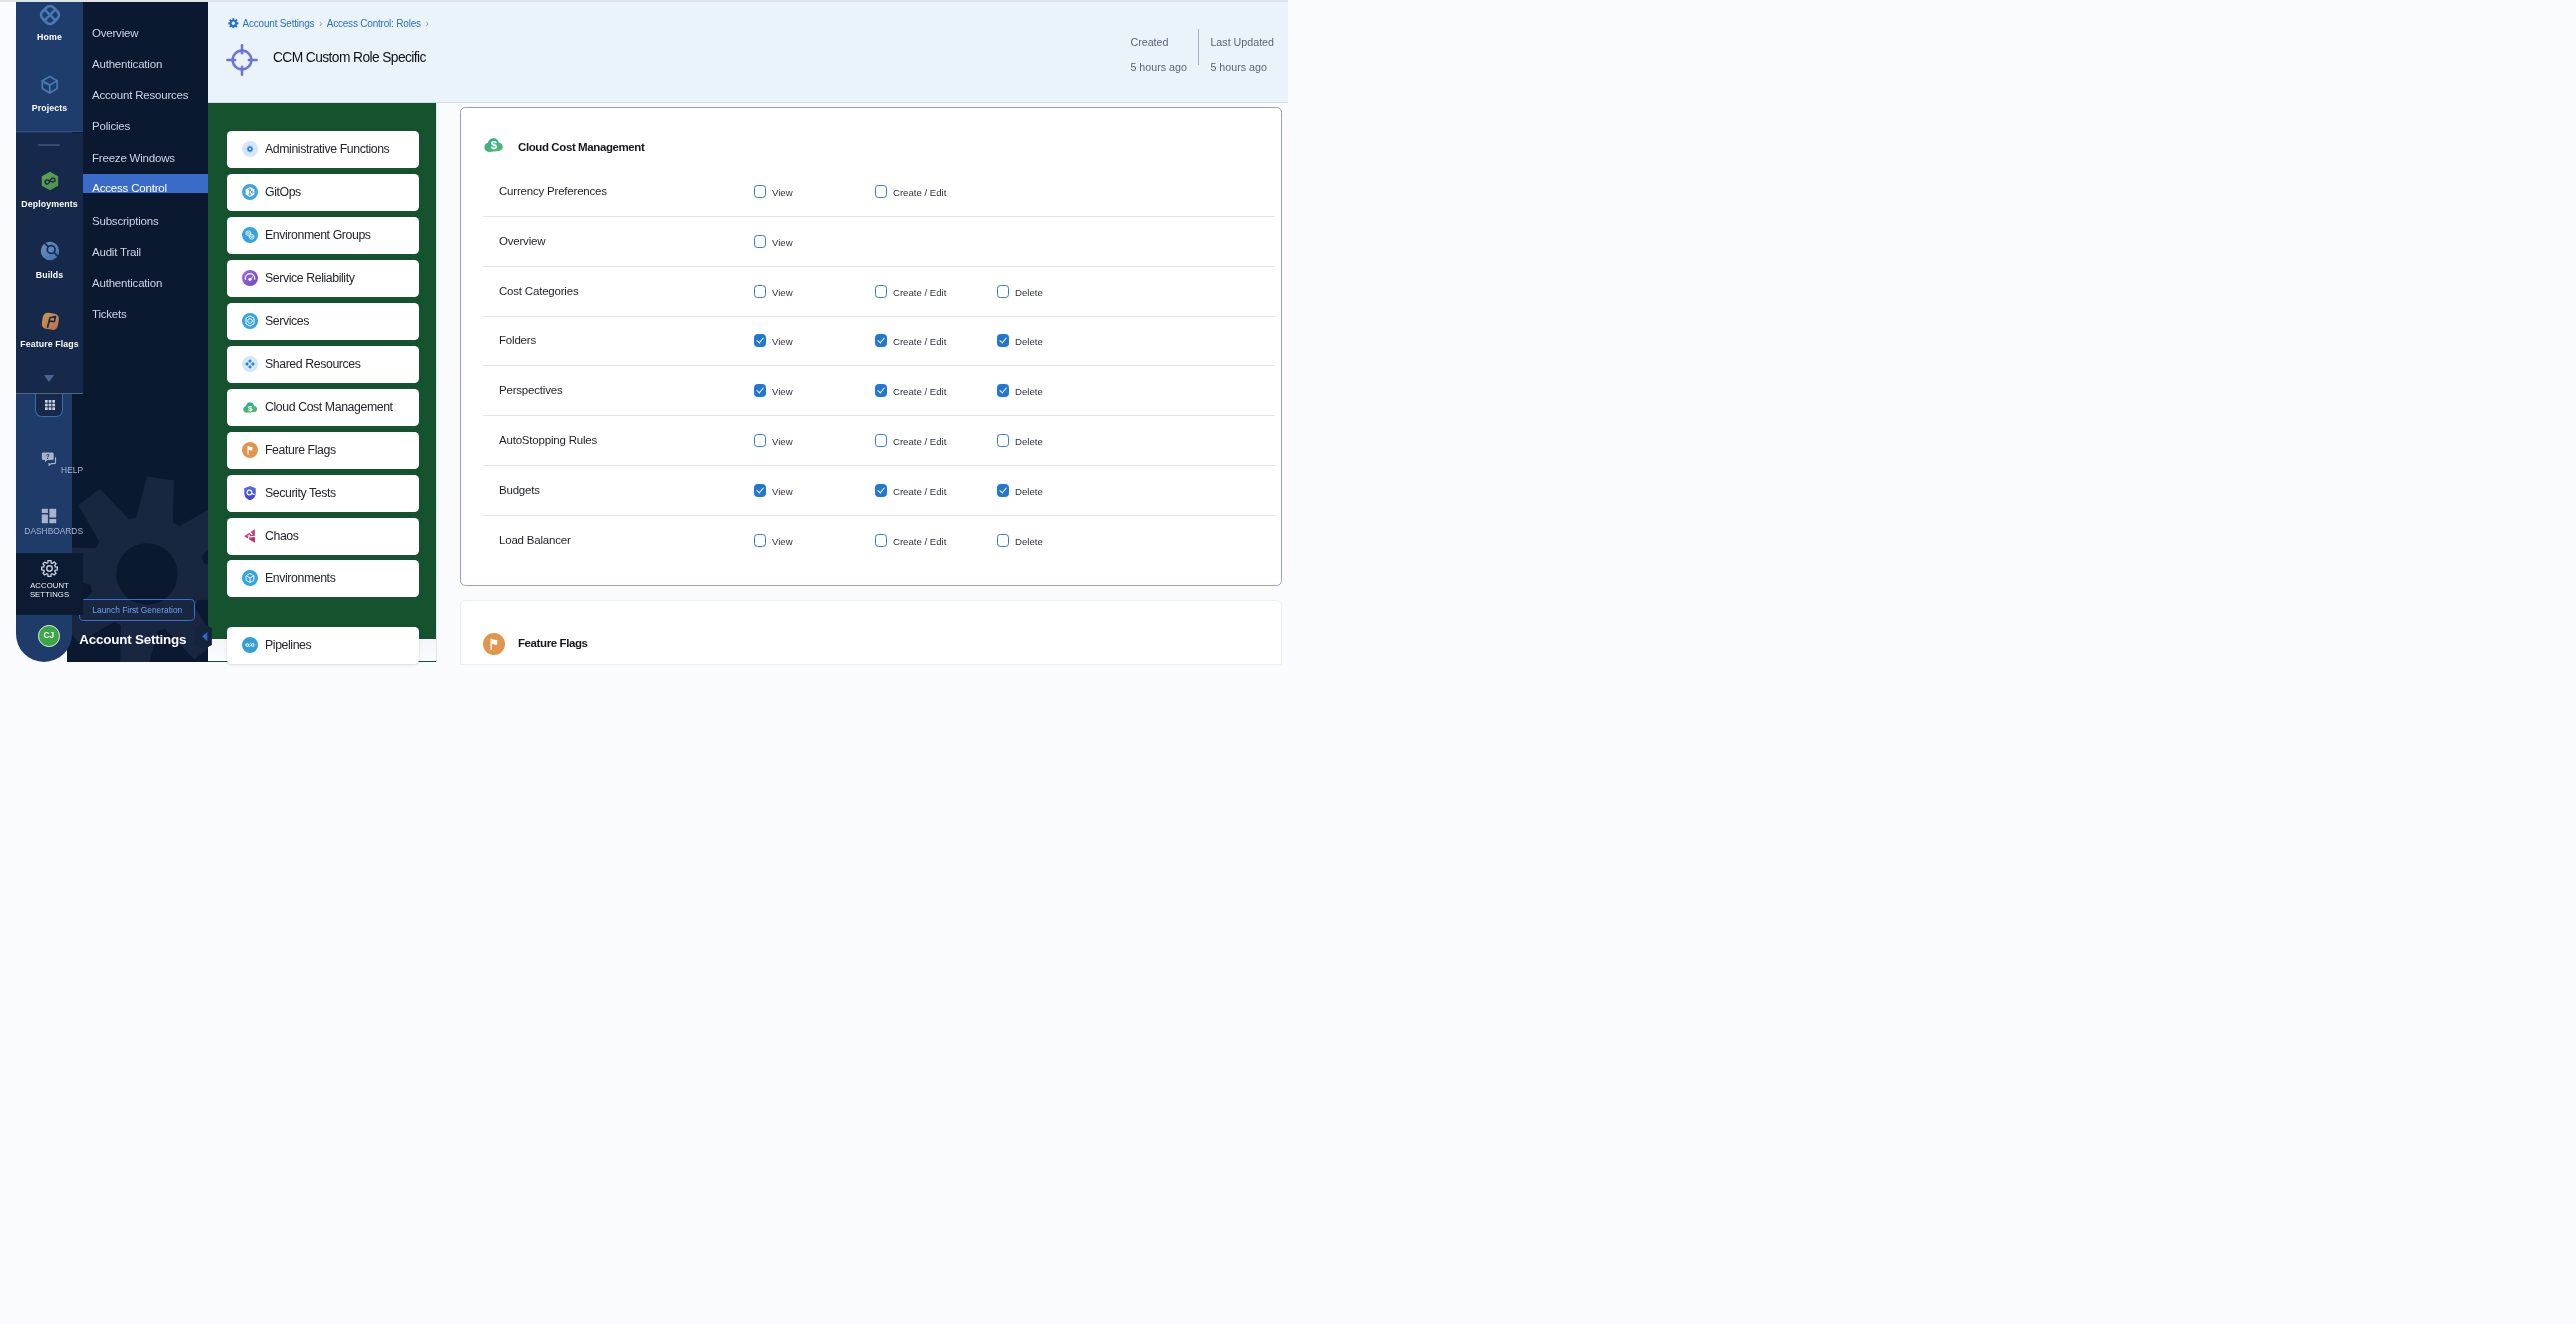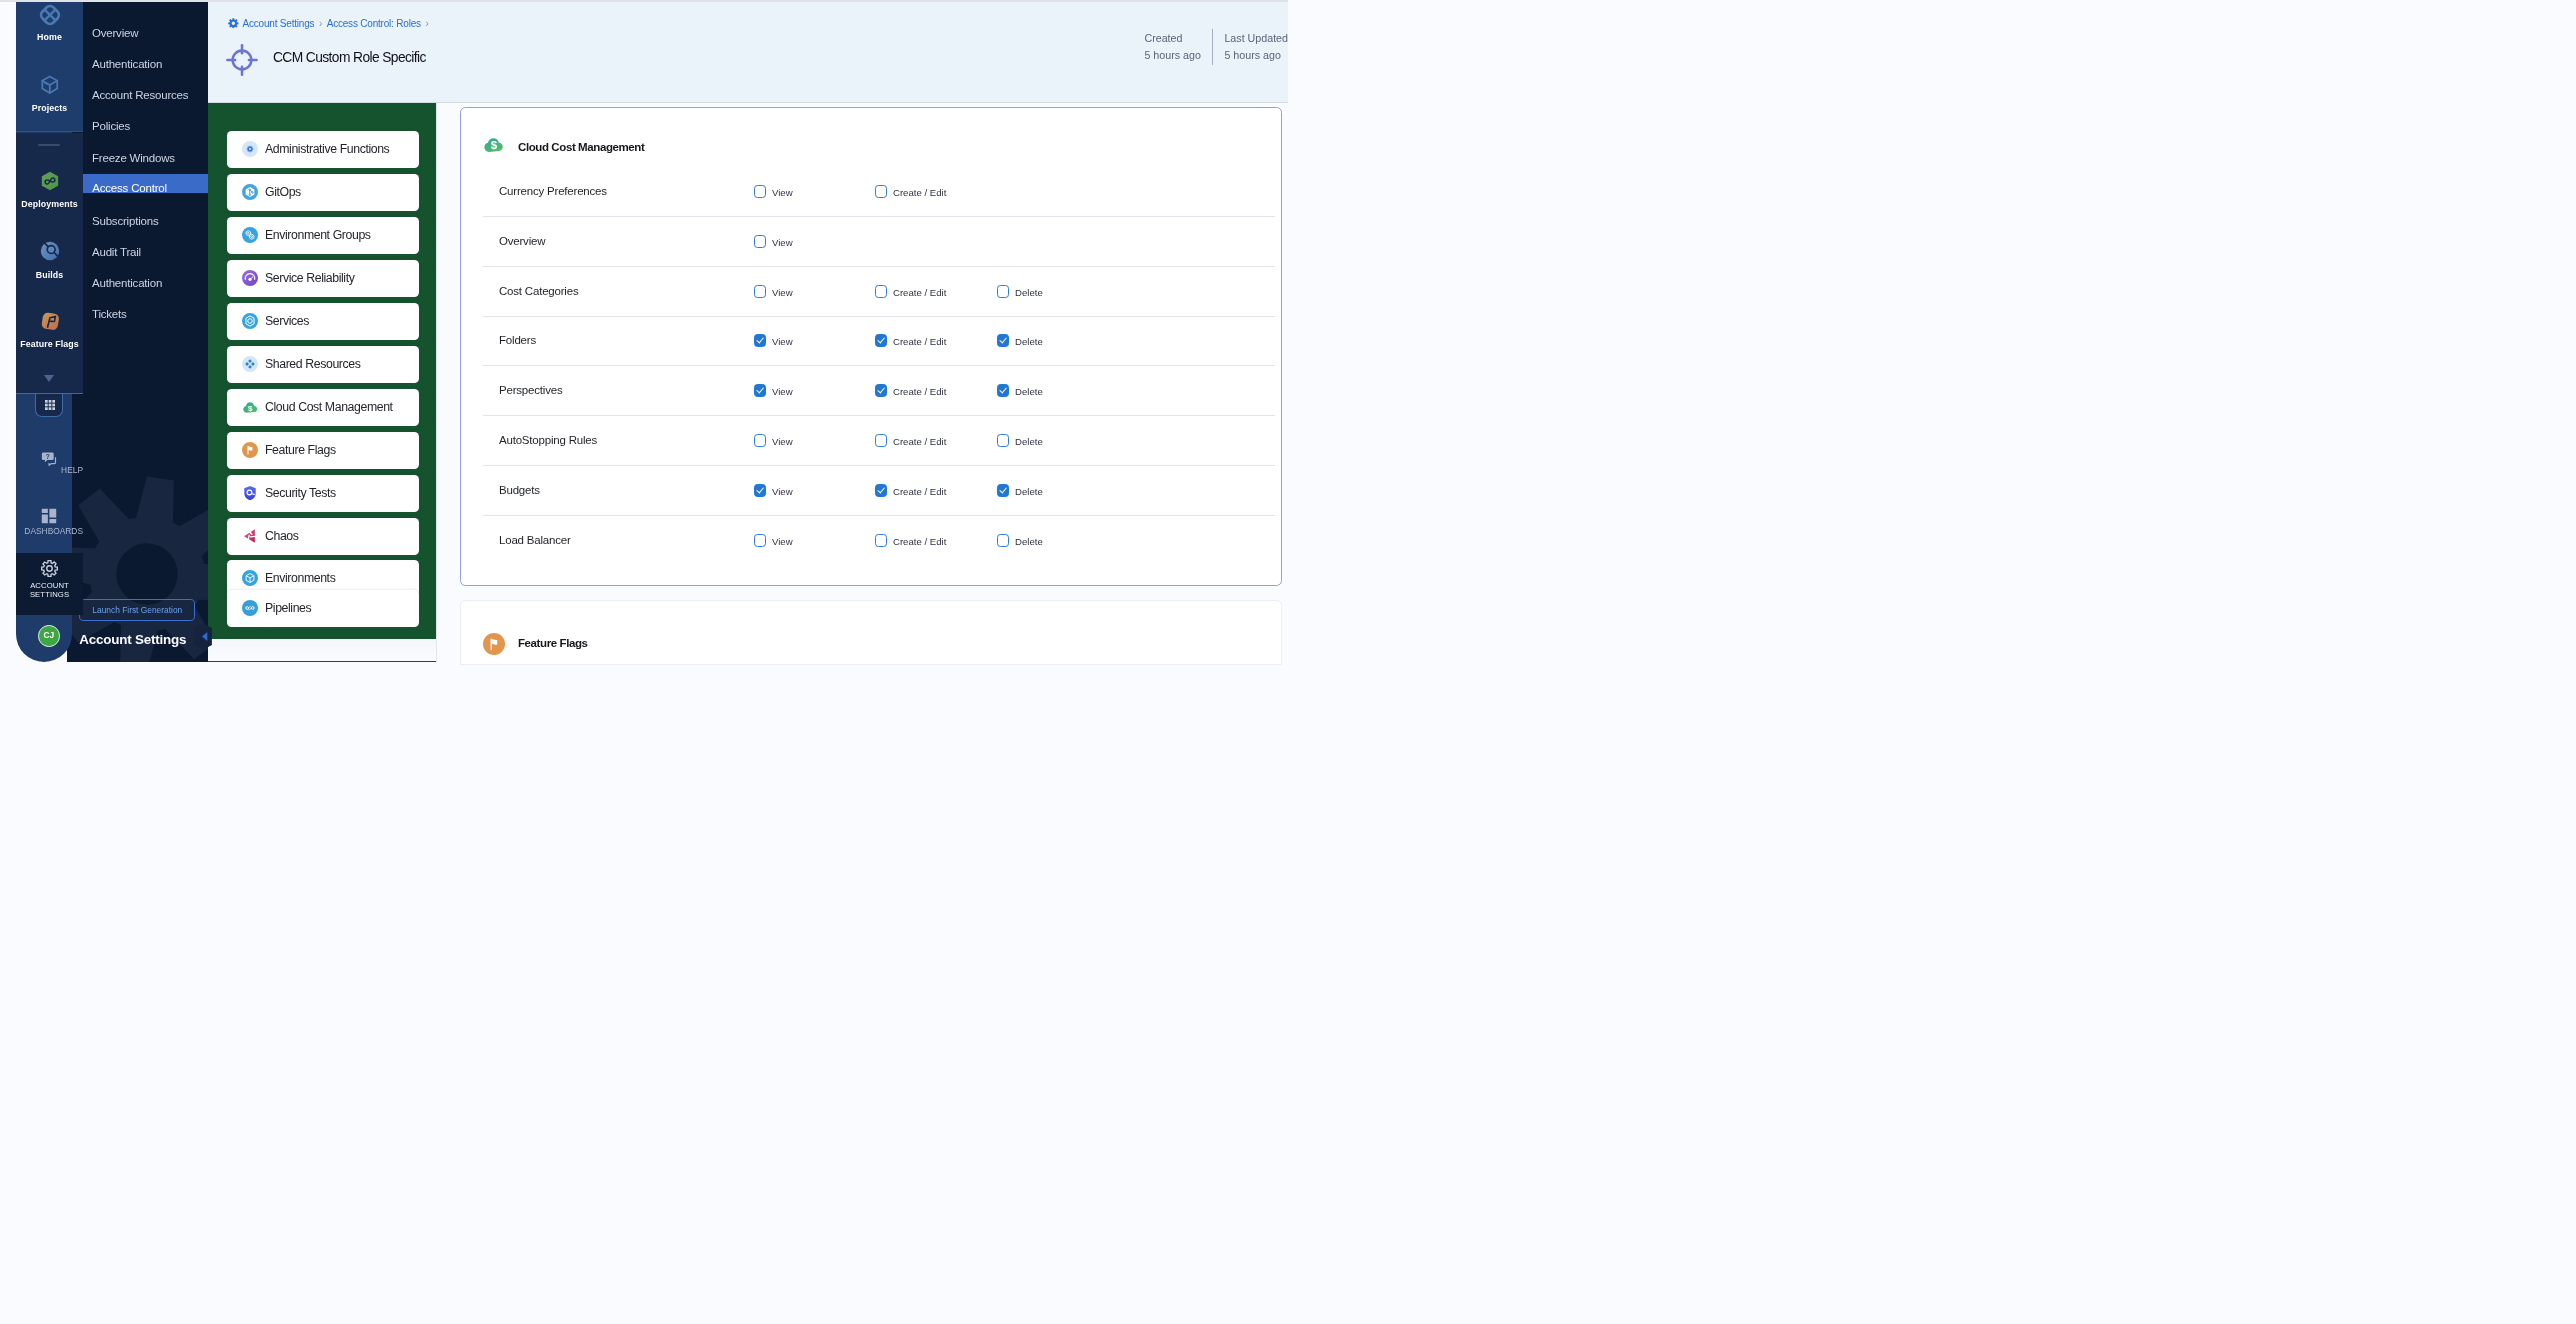--- a/index.html
+++ b/index.html
@@ -20,21 +20,21 @@
   #sb2 .item { position:absolute; left:25px; color:#ccd3e2; font-size:11.5px; letter-spacing:-0.2px; }
   #achl { position:absolute; left:11.5px; top:174px; width:129px; height:19px; background:#3a6bc9; border-radius:3.8px 0 0 3.8px; }
   #achl span { position:absolute; left:13.8px; top:8.4px; color:#fff; font-size:11.5px; letter-spacing:-0.2px; font-weight:500; }
   #lfg { position:absolute; left:12.3px; top:599px; width:116px; height:22px; border:0.8px solid #3a70d4; border-radius:4.6px; color:#6ba1f2; font-size:8.4px; text-align:center; line-height:20.7px; }
   #sb2title { position:absolute; left:12.3px; top:632px; color:#fbfcfe; font-size:13.4px; letter-spacing:-0.2px; font-weight:700; white-space:nowrap; }
   
   #hdr { position:absolute; left:208px; top:0; width:1080px; height:103px; background:#e9f3f9; border-bottom:0.8px solid #d5dce3; }
   #crumb { position:absolute; left:20px; top:17.6px; font-size:10px; letter-spacing:-0.2px; color:#2a6fd3; font-weight:500; }
   #crumb .sep { color:#8d95a5; font-weight:400; padding:0 4.6px; }
   #title { position:absolute; left:65px; top:50px; font-size:13.8px; letter-spacing:-0.6px; font-weight:400; color:#101217; }
-  #meta { position:absolute; right:0; top:30px; color:#5e6278; font-size:10.7px; line-height:17px; }
+  #meta { position:absolute; right:14px; top:30px; color:#5e6278; font-size:10.7px; line-height:25px; }
   #meta .col { display:inline-block; vertical-align:top; }
   #meta .div { display:inline-block; vertical-align:top; width:0.8px; height:36px; background:#a9afc0; margin:0 8.4px; margin-top:-1.5px; }
   
   #leftcol { position:absolute; left:208px; top:103px; width:229px; height:559px; background:#14532d; border-right:0.8px solid #e2e5ec; }
   .rescard { position:absolute; left:19px; width:192px; height:37px; background:#fff; border-radius:4.6px;
              box-shadow:0 0 0.8px rgba(40,41,61,.22), 0 0.8px 3.1px rgba(96,97,112,.18); }
   .rescard .ic { position:absolute; left:15.3px; top:10.3px; width:16px; height:16px; }
   .rescard .lb { position:absolute; left:38px; top:11px; font-size:12.3px; letter-spacing:-0.4px; color:#24262d; }
   
   #ccm { position:absolute; left:460px; top:107px; width:822px; height:479px; background:#fff; border:0.8px solid #959ceb; border-radius:5.4px; }
@@ -344,21 +344,21 @@
   <div class="rescard" style="top:457px;">
       <div class="ic" id="ic-env"><svg width="16" height="16" viewBox="0 0 21 21">
   <circle cx="10.5" cy="10.5" r="10.5" fill="#35a3e0"></circle>
   <g fill="none" stroke="#fff" stroke-width="1.2" stroke-linejoin="round">
     <path d="M10.5 4.6 L15.6 7.5 L15.6 13.5 L10.5 16.4 L5.4 13.5 L5.4 7.5 Z"></path>
     <path d="M5.4 7.5 L10.5 10.4 L15.6 7.5 M10.5 10.4 L10.5 16.4"></path>
   </g>
 </svg></div>
       <div class="lb">Environments</div>
     </div>
-  <div class="rescard" style="top:487px;">
+  <div class="rescard" style="top:524px;">
       <div class="ic" id="ic-pipe"><svg width="16" height="16" viewBox="0 0 21 21">
   <circle cx="10.5" cy="10.5" r="10.5" fill="#359fd8"></circle>
   <g fill="none" stroke="#fff" stroke-width="1.3">
     <circle cx="6.9" cy="10.5" r="1.8"></circle>
     <circle cx="14.1" cy="10.5" r="1.8"></circle>
     <path d="M8.7 10.5 C10 10.5 10 8.2 11.3 8.2 M8.7 12.8 C11.5 12.8 11.5 10.5 12.3 10.5" stroke-width="1.1"></path>
   </g>
 </svg></div>
       <div class="lb">Pipelines</div>
     </div>

